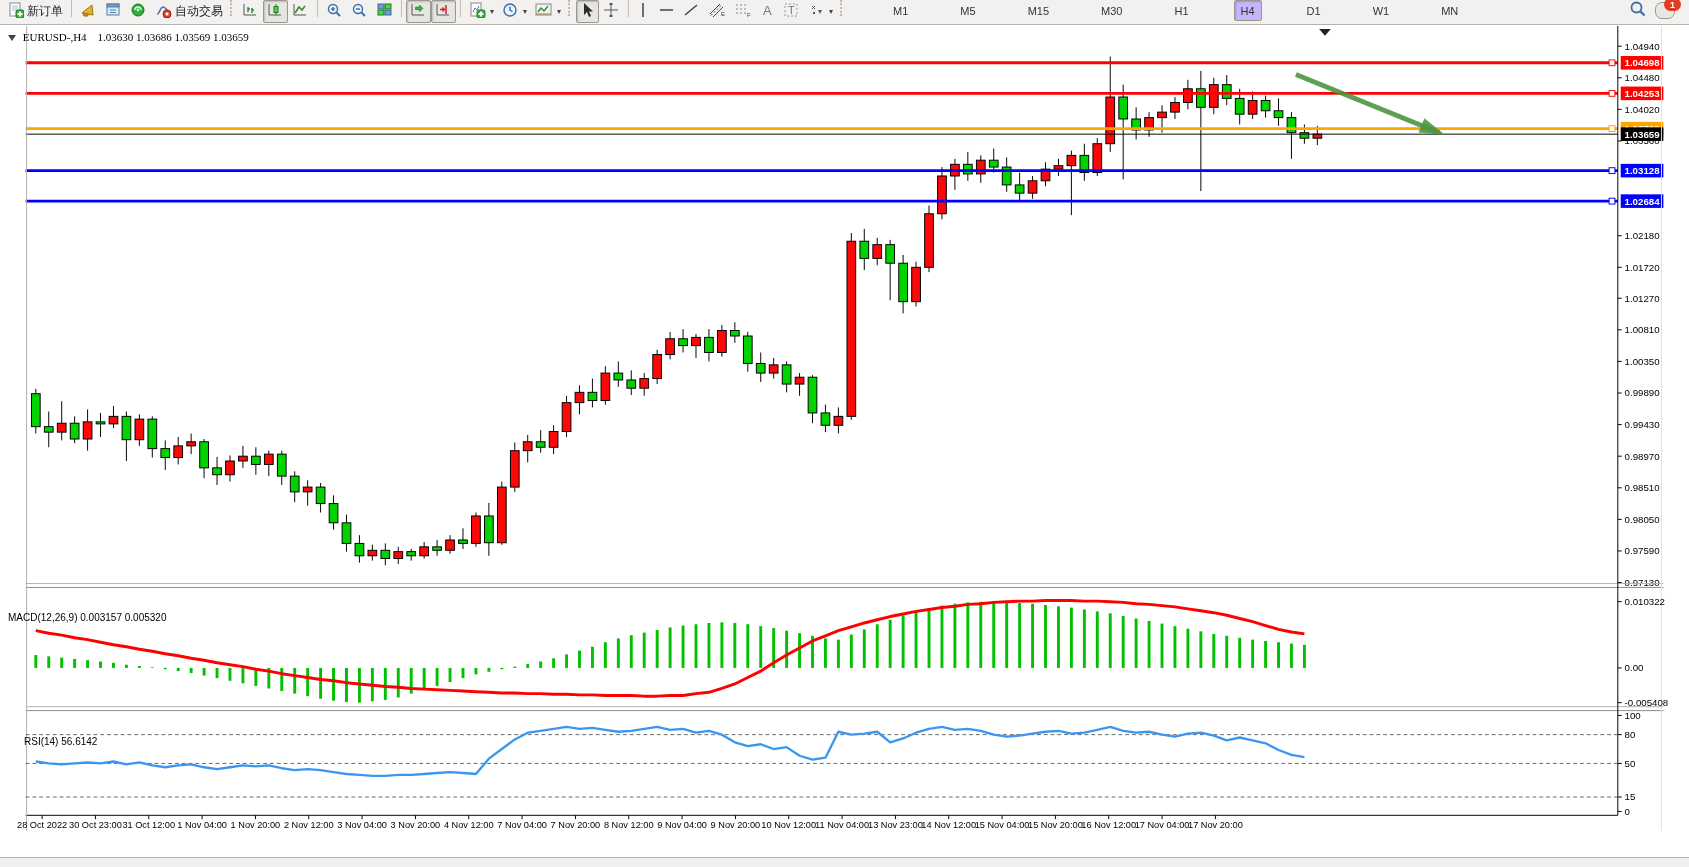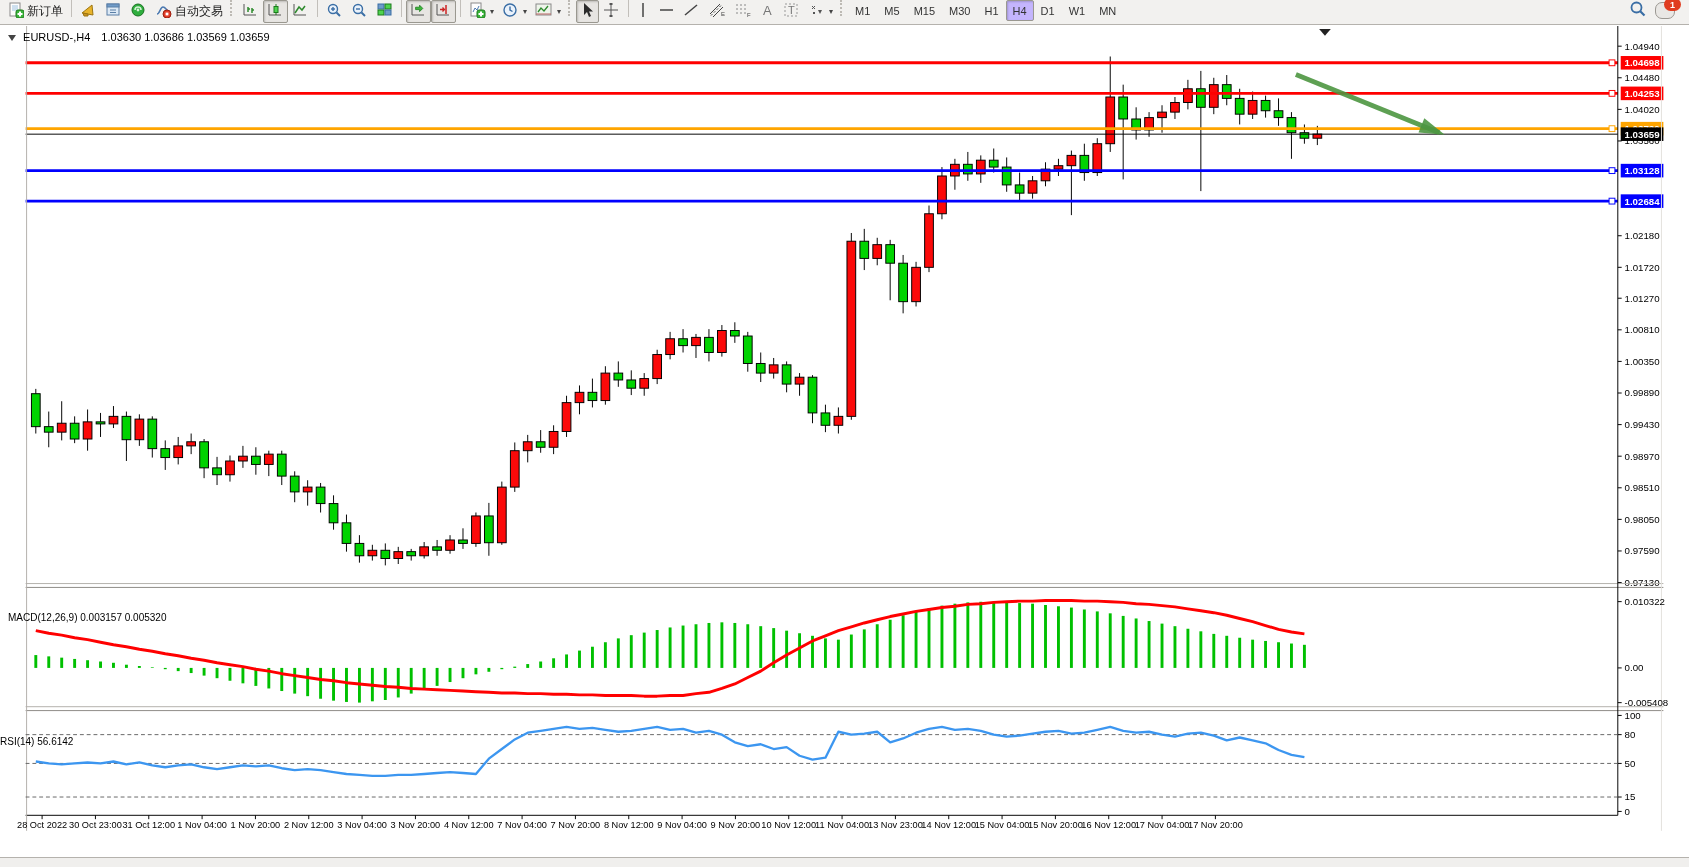--- a/index.html
+++ b/index.html
@@ -4,21 +4,21 @@
 <style>
   html,body{margin:0;padding:0;}
   .app{position:relative;width:1689px;height:867px;background:#fff;font-family:"Liberation Sans",sans-serif;overflow:hidden;}
   
   .toolbar{position:absolute;left:0;top:0;width:1689px;height:25px;background:#f2f1ef;border-bottom:1px solid #b5b2ad;display:flex;align-items:flex-start;padding-left:4px;box-sizing:border-box;}
   .tbtn{height:21px;display:inline-flex;align-items:center;gap:3px;padding:0 3px;border:1px solid transparent;border-radius:2px;color:#222;font-size:12px;white-space:nowrap;cursor:default;}
   .tbtn.active{background:#e7e5e2;border-color:#9a9890;box-shadow:inset 1px 1px 2px rgba(0,0,0,.18);}
   .sep{width:1px;height:17px;background:#c2bfba;margin:0 4px;}
   .grip{width:3px;height:16px;border-left:2px dotted #bdbab4;margin:0 3px;}
   .caret{font-size:8px;color:#444;margin-left:1px;}
-  .tf{font-size:11px;color:#333;padding:1px 6px;height:17px;display:flex;align-items:center;border:1px solid transparent;border-radius:2px;}
+  .tf{font-size:11px;color:#333;padding:1px 6px;height:17px;display:flex;align-items:center;border:1px solid transparent;border-radius:2px;margin-left:38px;}
   .tf.active{background:#c4b5fd;border-color:#9a9890;box-shadow:inset 1px 1px 2px rgba(0,0,0,.18);}
   .right-cluster{margin-left:auto;display:flex;align-items:center;gap:8px;padding-right:14px;}
   .chat{position:relative;width:18px;height:15px;background:#e9e7e4;border:1px solid #9b9892;border-radius:7px;}
   .chat .badge{position:absolute;right:-7px;top:-5px;min-width:13px;height:13px;border-radius:7px;background:#e03c1f;color:#fff;font-size:9px;font-weight:bold;display:flex;align-items:center;justify-content:center;padding:0 2px;}
   
   .chartwin{position:absolute;left:0;top:26px;width:1689px;height:831px;background:#fff;}
   .paneTitle{position:absolute;font-size:11px;color:#000;white-space:nowrap;z-index:5;}
   .tri{display:inline-block;width:0;height:0;border-left:4px solid transparent;border-right:4px solid transparent;border-top:6px solid #444;margin-right:4px;vertical-align:middle;}
   .subTitle{position:absolute;font-size:10px;color:#000;white-space:nowrap;z-index:5;}
   svg text{font-family:"Liberation Sans",sans-serif;}
@@ -236,27 +236,27 @@
             <circle cx="7.5" cy="7.5" r="5" fill="none" stroke="#3a6ea5" stroke-width="1.8"></circle>
             <line x1="11" y1="11" x2="15.5" y2="15.5" stroke="#3a6ea5" stroke-width="2.2"></line>
           </svg></span>
       <span class="chat">
           <span class="badge">1</span>
         </span>
     </div>
   </div>
 
   <div class="chartwin">
-    <div class="paneTitle" style="left:8px;top:5px;">
+    <div class="paneTitle" style="left:8px;top:5px;font-family:Liberation Serif, serif;">
       <span class="tri"></span>
       <span>EURUSD-,H4</span>
       <span style="margin-left:8px;">1.03630 1.03686 1.03569 1.03659</span>
     </div>
     <div class="subTitle" style="left:8px;top:586px;">MACD(12,26,9) 0.003157 0.005320</div>
-    <div class="subTitle" style="left:0;top:710px;">RSI(14) 56.6142</div>
+    <div class="subTitle" style="left:24px;top:710px;">RSI(14) 56.6142</div>
     <svg id="chart-svg" width="1689" height="831" viewBox="0 26 1689 857">
         <g>
           <g>
             <line x1="10.5" y1="400.2406686025912" x2="10.5" y2="446.2779233656768" stroke="#000000" stroke-width="1"></line>
             <rect x="6" y="405.19852680784675" width="9" height="33.99674197889391" fill="#00d300" stroke="#000" stroke-width="1"></rect>
           </g>
           <g>
             <line x1="23.85" y1="423.6134287130812" x2="23.85" y2="460.4432325235492" stroke="#000000" stroke-width="1"></line>
             <rect x="19.35" y="439.19526878674066" width="9" height="5.666123663149108" fill="#00d300" stroke="#000" stroke-width="1"></rect>
           </g>

